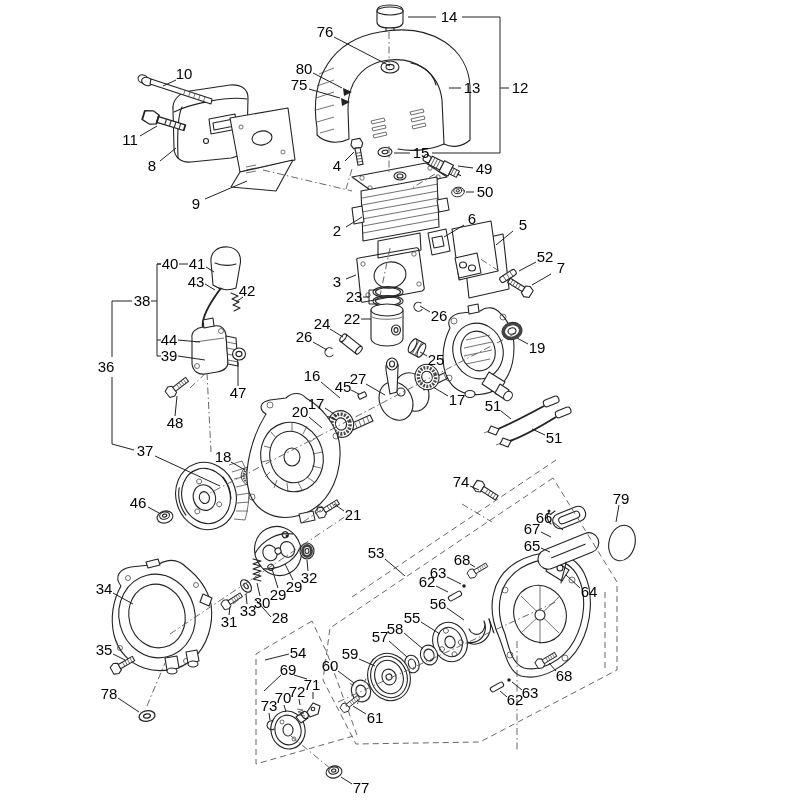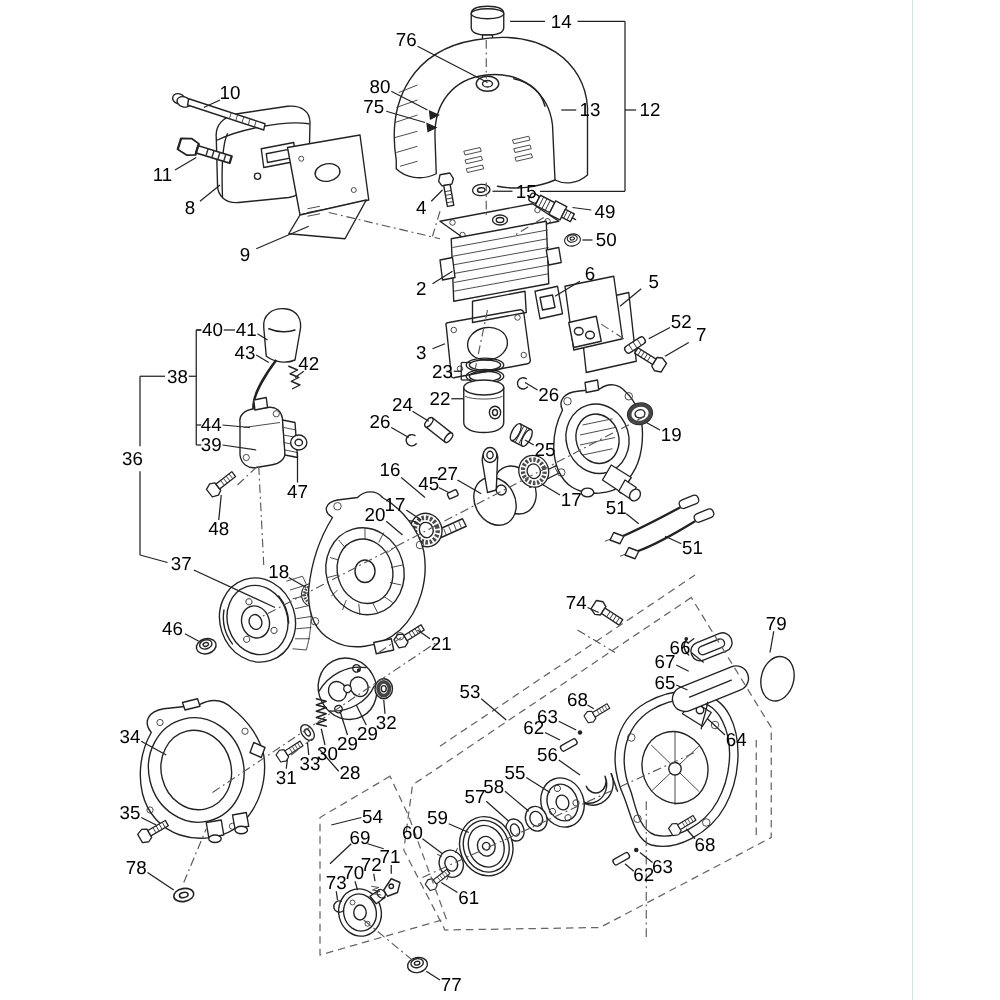--- a/index.html
+++ b/index.html
@@ -1,16 +1,16 @@
 <!DOCTYPE html>
 <html><head>
 <meta charset="utf-8">
 <style>
   html,body{margin:0;padding:0;background:#fff;}
-  #stage{width:730px;height:800px;position:relative;background:#14b8a6;overflow:hidden;}
+  #stage{width:730px;height:800px;position:relative;background:#fca5a5;overflow:hidden;}
   svg{display:block;}
   .p{fill:#ffffff;stroke:#222222;stroke-width:1.1;stroke-linejoin:round;stroke-linecap:round;}
   .nf{fill:none;stroke:#222222;stroke-width:1.1;stroke-linejoin:round;stroke-linecap:round;}
   .thin{fill:none;stroke:#333333;stroke-width:0.7;}
   .w2{fill:none;stroke:#222;stroke-width:1.9;}
   .lbl{font-family:"Liberation Sans",sans-serif;font-size:15px;fill:#000;text-anchor:middle;}
   .ld{stroke:#222;stroke-width:1;fill:none;}
   .axis{stroke:#555;stroke-width:0.9;fill:none;stroke-dasharray:7 3 1.5 3;}
   .dbox{stroke:#666;stroke-width:1;fill:none;stroke-dasharray:6 4;}
   .dkring{fill:none;stroke:#4a4a4a;stroke-width:3.6;stroke-dasharray:2 1.4;}

